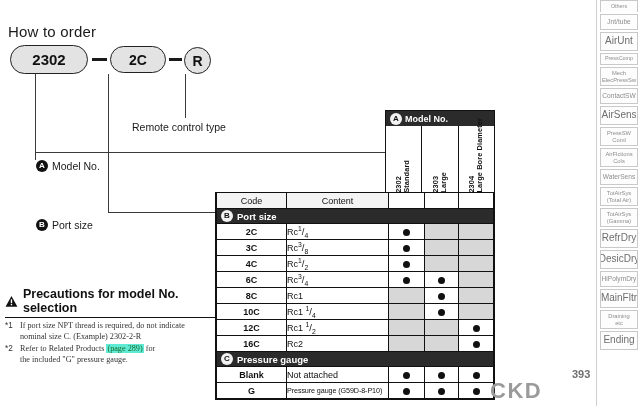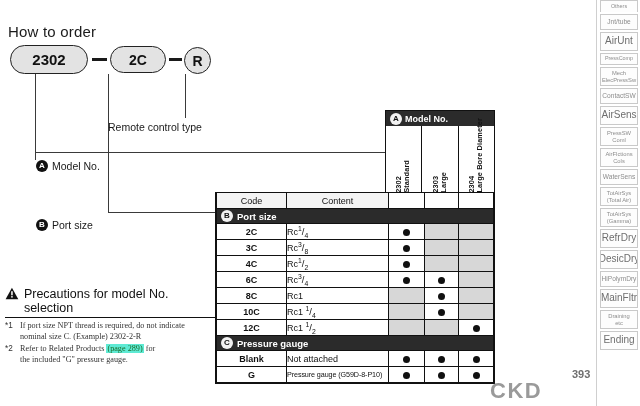--- a/index.html
+++ b/index.html
@@ -63,30 +63,30 @@
     display: inline-flex; align-items: center; justify-content: center;
     width: 12px; height: 12px; border-radius: 50%;
     background: #111; color: #fff;
     font-size: 8px; font-weight: bold; line-height: 1;
     flex: 0 0 auto;
   }
   .letter-badge.on-dark { background: #f2f2f2; color: #111; }
 
   #label-remote {
     position: absolute; left: 108px; top: 121px;
-    font-size: 10.5px; color: #1a1a1a; white-space: nowrap;
+    font-size: 10.5px; color: #1a1a1a; white-space: nowrap; padding-left: 24px;
   }
   #callout-model { left: 36px; top: 160px; }
   #callout-port  { left: 36px; top: 219px; }
 
   
   #precautions { position: absolute; left: 5px; top: 287px; width: 215px; }
   #precautions-head {
-    display: flex; align-items: flex-start; gap: 5px;
-    font-size: 12.5px; color: #111; font-weight: normal;
+    display: flex; align-items: center; gap: 5px;
+    font-size: 12.5px; color: #111; font-weight: bold;
     padding-bottom: 2px;
   }
   #precautions-rule {
     border-bottom: 1.2px solid #111; width: 212px; margin-bottom: 3px;
   }
   .note {
     display: flex; font-size: 8.2px; color: #333;
     line-height: 1.32; margin-top: 1.5px;
   }
   .note-mark { width: 15px; flex: 0 0 auto; }
@@ -356,20 +356,27 @@
             <td class="mark"><span class="dot"></span></td>
             <td class="mark off"></td>
           </tr>
           <tr>
             <td class="code">12C</td>
             <td class="content">Rc1 <span class="frac"><sup>1</sup>/<sub>2</sub></span></td>
             <td class="mark off"></td>
             <td class="mark off"></td>
             <td class="mark"><span class="dot"></span></td>
           </tr>
+          <tr>
+            <td class="code">16C</td>
+            <td class="content">Rc2</td>
+            <td class="mark off"></td>
+            <td class="mark off"></td>
+            <td class="mark"><span class="dot"></span></td>
+          </tr>
           <tr class="section">
             <td colspan="5">
               <span class="sect-inner">
                 <span class="letter-badge on-dark">C</span>
                 <span>Pressure gauge</span>
               </span>
             </td>
           </tr>
           <tr>
             <td class="code">Blank</td>

